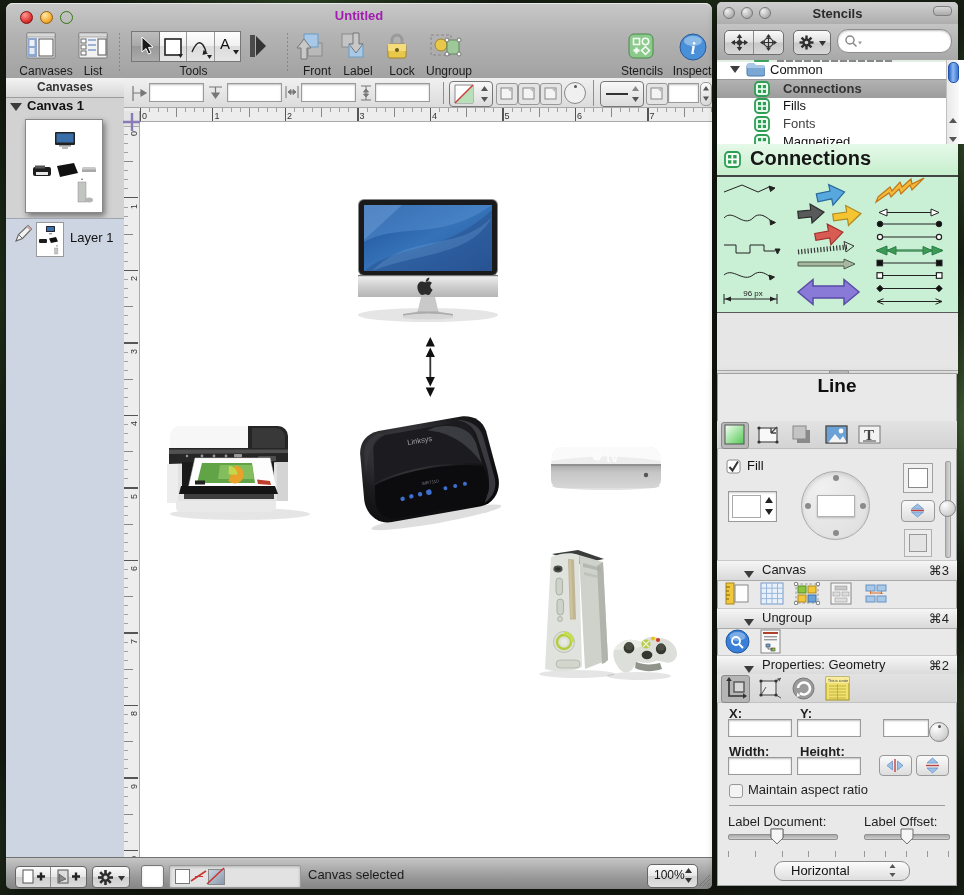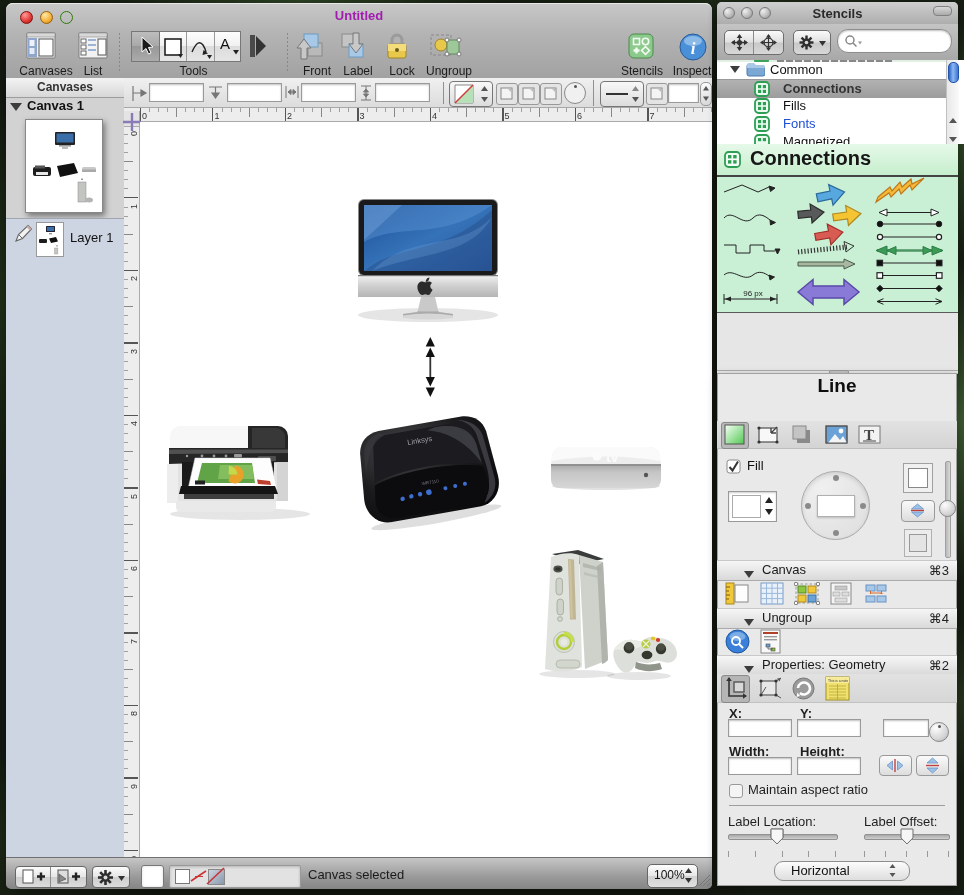--- a/index.html
+++ b/index.html
@@ -633,21 +633,21 @@
         <div class="abs" style="left:66px;top:1px;font-size:13px;color:#111;">Fills</div>
       </div>
       <div class="abs" style="left:0;top:55px;width:241px;height:18px;">
         <svg class="abs" style="left:37px;top:1px" width="16" height="16">
             <rect x="1" y="1" width="14" height="14" rx="3.5" fill="#eafaef" stroke="#2e9e54" stroke-width="1.8"></rect>
             <rect x="4" y="4" width="3.2" height="3.2" fill="#2e9e54"></rect>
             <rect x="8.8" y="4" width="3.2" height="3.2" fill="#2e9e54"></rect>
             <rect x="4" y="8.8" width="3.2" height="3.2" fill="#2e9e54"></rect>
             <rect x="8.8" y="8.8" width="3.2" height="3.2" fill="#2e9e54"></rect>
           </svg>
-        <div class="abs" style="left:66px;top:1px;font-size:13px;color:#1d4ed8;">Fonts</div>
+        <div class="abs" style="left:66px;top:1px;font-size:13px;color:#404040;">Fonts</div>
       </div>
       <div class="abs" style="left:0;top:73px;width:241px;height:11px;overflow:hidden;">
         <svg class="abs" style="left:37px;top:1px" width="16" height="16">
             <rect x="1" y="1" width="14" height="14" rx="3.5" fill="#eafaef" stroke="#2e9e54" stroke-width="1.8"></rect>
             <rect x="4" y="4" width="3.2" height="3.2" fill="#2e9e54"></rect>
             <rect x="8.8" y="4" width="3.2" height="3.2" fill="#2e9e54"></rect>
           </svg>
         <div class="abs" style="left:66px;top:1px;font-size:13px;color:#111;">Magnetized_</div>
       </div>
 
@@ -942,21 +942,21 @@
     <div class="abs" style="left:199px;top:382px;width:31px;height:19px;border:1px solid #999;border-radius:4px;background:linear-gradient(#fafafa,#ddd);">
       <svg class="abs" style="left:7px;top:1px" width="17" height="17">
           <path d="M8.5 1 l5.5 5 h-11 Z" fill="#9cc0e8" stroke="#6a94c4" stroke-width=".8"></path>
           <path d="M2 8.5 h13" stroke="#c04040" stroke-width="1.4"></path>
           <path d="M8.5 16 l5.5 -5 h-11 Z" fill="#9cc0e8" stroke="#6a94c4" stroke-width=".8"></path>
         </svg>
     </div>
     <div class="abs" style="left:12px;top:411px;width:12px;height:12px;border:1px solid #999;border-radius:3px;background:#f4f4f4;"></div>
     <div class="lbl" style="left:31px;top:409px;">Maintain aspect ratio</div>
     <div class="abs" style="left:12px;top:432px;width:216px;height:1px;background:#9e9e9e;"></div>
-    <div class="lbl" style="left:11px;top:441px;">Label Location:</div>
+    <div class="lbl" style="left:11px;top:441px;">Label Document:</div>
     <div class="lbl" style="left:147px;top:441px;">Label Offset:</div>
     <div class="abs" style="left:11px;top:461px;width:108px;height:4px;border-radius:2px;background:linear-gradient(#a8a8a8,#cfcfcf);border:1px solid #919191;"></div>
     <div class="abs" style="left:147px;top:461px;width:84px;height:4px;border-radius:2px;background:linear-gradient(#a8a8a8,#cfcfcf);border:1px solid #919191;"></div>
     <svg class="abs" style="left:52px;top:454px" width="16" height="19">
         <path d="M2 2 h12 v9 l-6 6 -6 -6 Z" fill="linear-gradient(#fff,#ccc)" fill-opacity="1" stroke="#777"></path>
         <path d="M2 2 h12 v9 l-6 6 -6 -6 Z" fill="#e8e8e8" stroke="#777"></path>
         <path d="M3 3 h10 v7.5 l-5 5 -5 -5 Z" fill="#f6f6f6"></path>
       </svg>
     <svg class="abs" style="left:182px;top:454px" width="16" height="19">
         <path d="M2 2 h12 v9 l-6 6 -6 -6 Z" fill="#e8e8e8" stroke="#777"></path>

